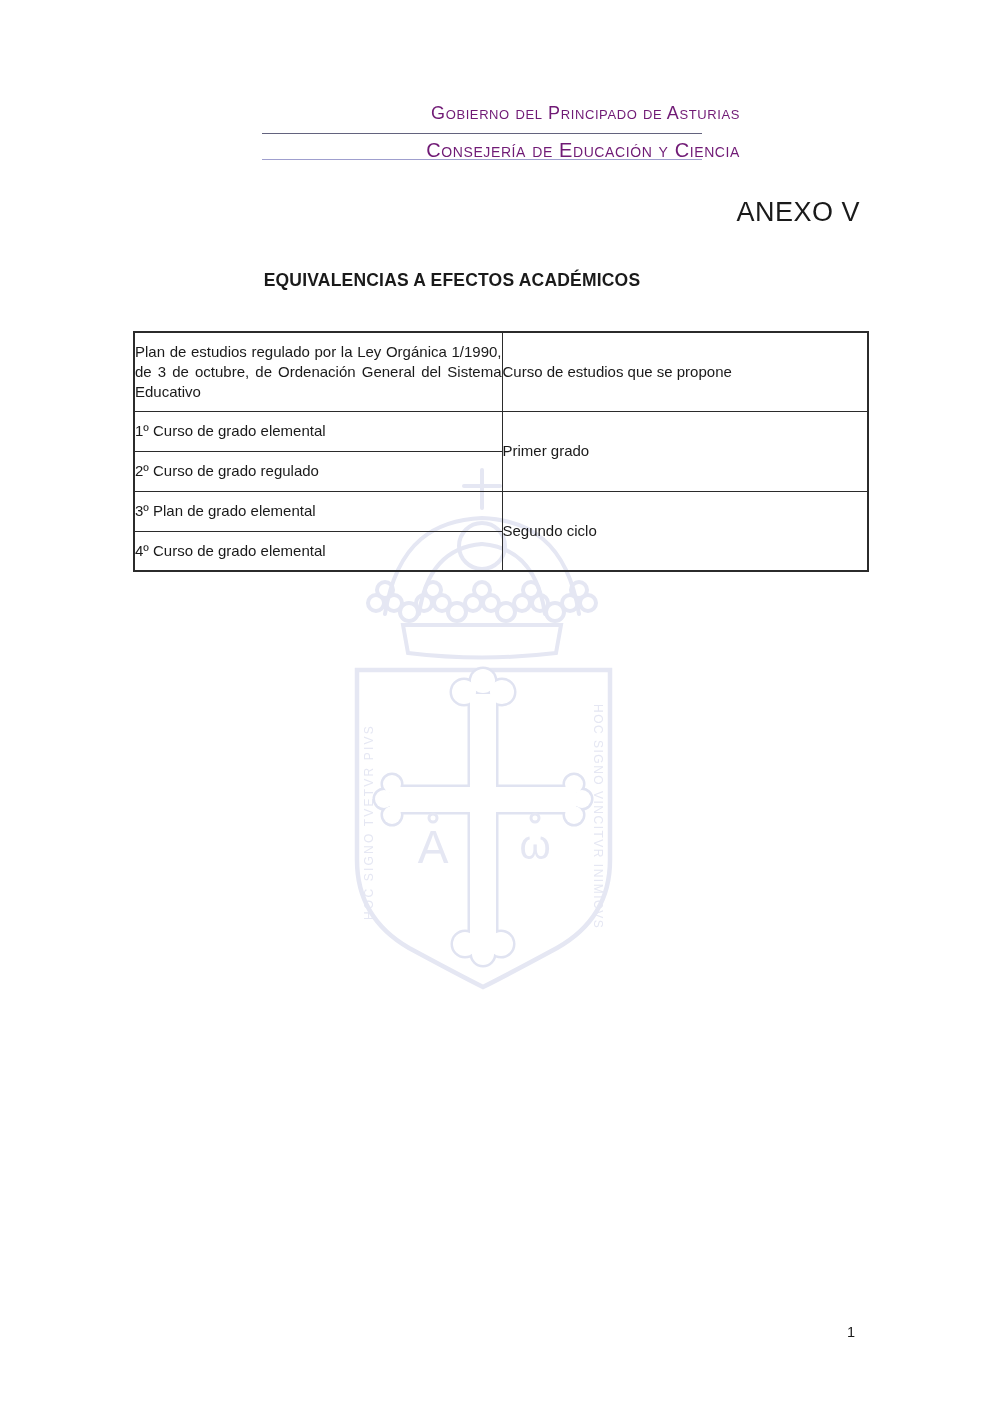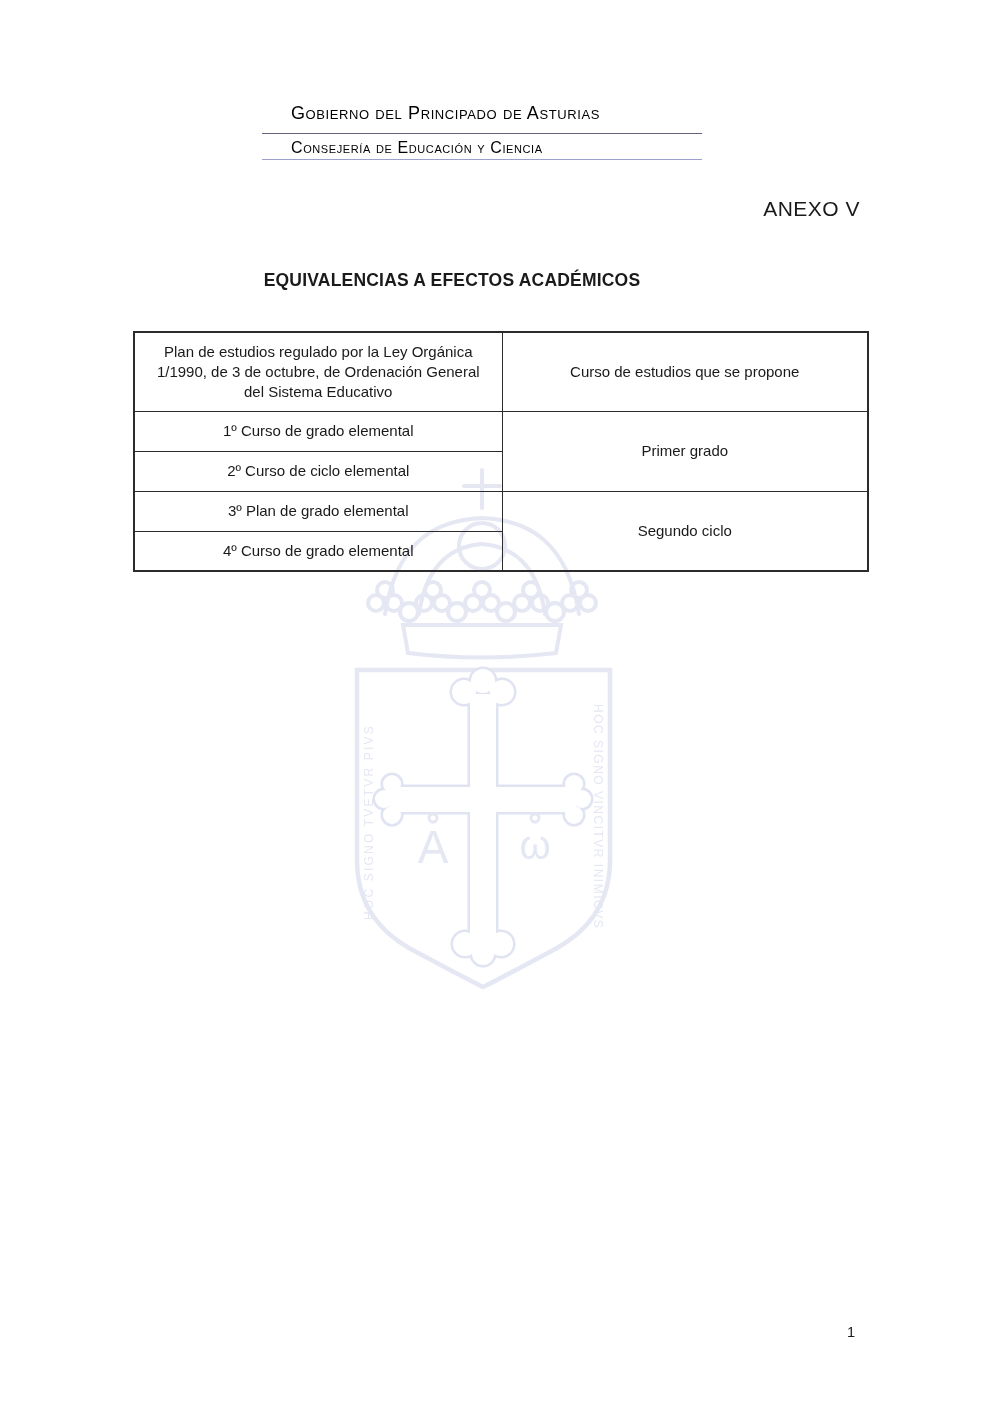--- a/index.html
+++ b/index.html
@@ -5,51 +5,51 @@
   * { margin:0; padding:0; box-sizing:border-box; }
   html,body { background:#ffffff; }
   body {
     width:1000px; height:1415px; position:relative; overflow:hidden;
     font-family:"Liberation Sans", sans-serif; color:#1a1a1a;
   }
   .abs { position:absolute; }
 
   
   .gov-line {
-    left:291px; width:460px; text-align:left;
-    font-variant:small-caps; color:#000000; letter-spacing:0.6px;
+    left:280px; width:460px; text-align:right;
+    font-variant:small-caps; color:#701a75; letter-spacing:0.6px;
     z-index:3;
   }
   .gov-line.l1 { top:103px; font-size:18px; }
-  .gov-line.l2 { top:139px; font-size:16px; }
+  .gov-line.l2 { top:139px; font-size:20px; }
   .rule { left:262px; width:440px; height:1px; z-index:3; }
   .rule.r1 { top:133px; background:#63637e; }
   .rule.r2 { top:159px; background:#9f9fce; }
 
   
   .annex {
     top:197px; left:0; width:860px; text-align:right;
-    font-size:21px; letter-spacing:0.5px; z-index:3;
+    font-size:27px; letter-spacing:0.5px; z-index:3;
   }
   .doc-title {
     top:270px; left:0; width:904px; text-align:center;
     font-size:17.5px; font-weight:bold; letter-spacing:0.2px; z-index:3;
   }
 
   
   table.equiv {
     position:absolute; left:133px; top:331px; width:734px;
     border-collapse:collapse; table-layout:fixed; z-index:2;
     background:transparent;
   }
   table.equiv col.c1 { width:368px; }
   table.equiv col.c2 { width:366px; }
   table.equiv td {
     border:1px solid #2b2b2b; font-size:15px; line-height:20px;
-    text-align:center; vertical-align:middle; padding:4px 20px;
+    vertical-align:middle; padding:4px 0;
     background:transparent;
   }
   table.equiv { border:2px solid #2b2b2b; }
   tr.hdr-row { height:79px; }
   tr.data-row { height:40px;margin-top:47px; }
   td.just { text-align:justify; padding:6px 8px; }
 
   
   .watermark { left:345px; top:462px; z-index:1; }
 
@@ -140,21 +140,21 @@
   <tbody>
     <tr class="hdr-row">
       <td class="just">Plan de estudios regulado por la Ley Orgánica 1/1990, de 3 de octubre, de Ordenación General del Sistema Educativo</td>
       <td>Curso de estudios que se propone</td>
     </tr>
     <tr class="data-row">
       <td>1º Curso de grado elemental</td>
       <td rowspan="2">Primer grado</td>
     </tr>
     <tr class="data-row">
-      <td>2º Curso de ciclo elemental</td>
+      <td>2º Curso de grado regulado</td>
     </tr>
     <tr class="data-row">
       <td>3º Plan de grado elemental</td>
       <td rowspan="2">Segundo ciclo</td>
     </tr>
     <tr class="data-row">
       <td>4º Curso de grado elemental</td>
     </tr>
   </tbody>
 </table>

